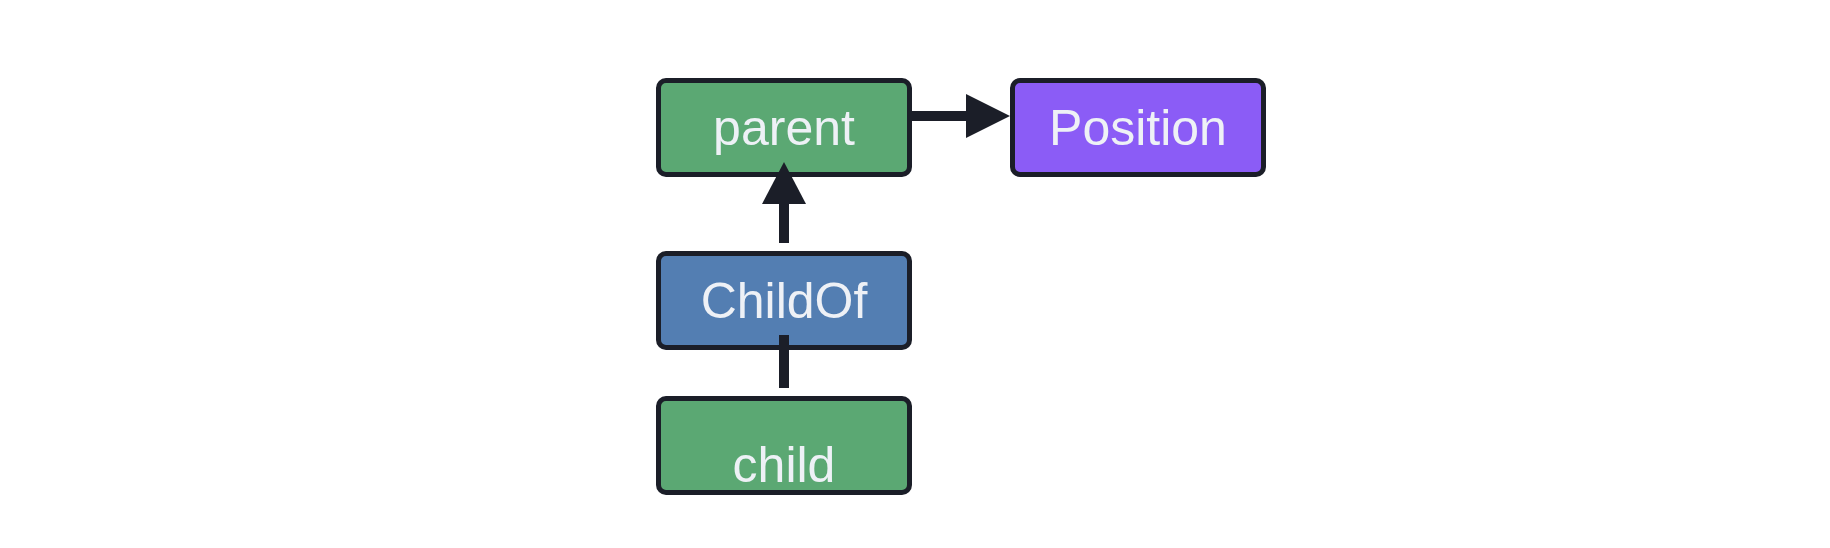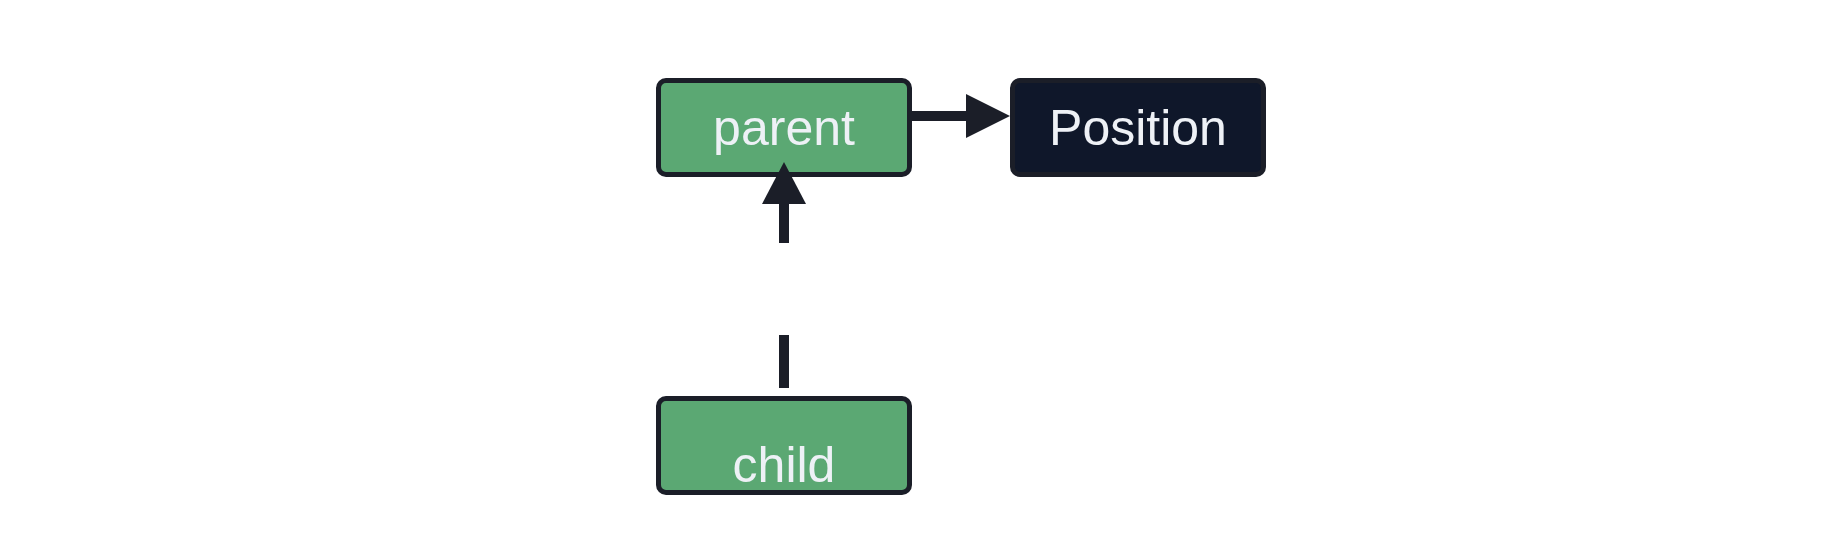--- a/index.html
+++ b/index.html
@@ -74,24 +74,27 @@
 </style>
 </head>
 <body>
 
 <div class="canvas">
 
   <div class="node" id="node-parent" style="background: rgb(91, 168, 115);">
     <span class="node-label">parent</span>
   </div>
 
-  <div class="node" id="node-position" style="background: #0f172a;">
+  <div class="node" id="node-position" style="background: #8b5cf6;">
     <span class="node-label">Position</span>
   </div>
 
+  <div class="node" id="node-childof" style="background: rgb(83, 126, 178);">
+    <span class="node-label">ChildOf</span>
+  </div>
 
   <div class="node" id="node-child" style="background: rgb(91, 168, 115);">
     <span class="node-label">child</span>
   </div>
 
   <div class="edge-shaft shaft-parent-position"></div>
   <div class="arrowhead right"></div>
 
   <div class="arrowhead up"></div>
   <div class="edge-shaft shaft-childof-parent"></div>

